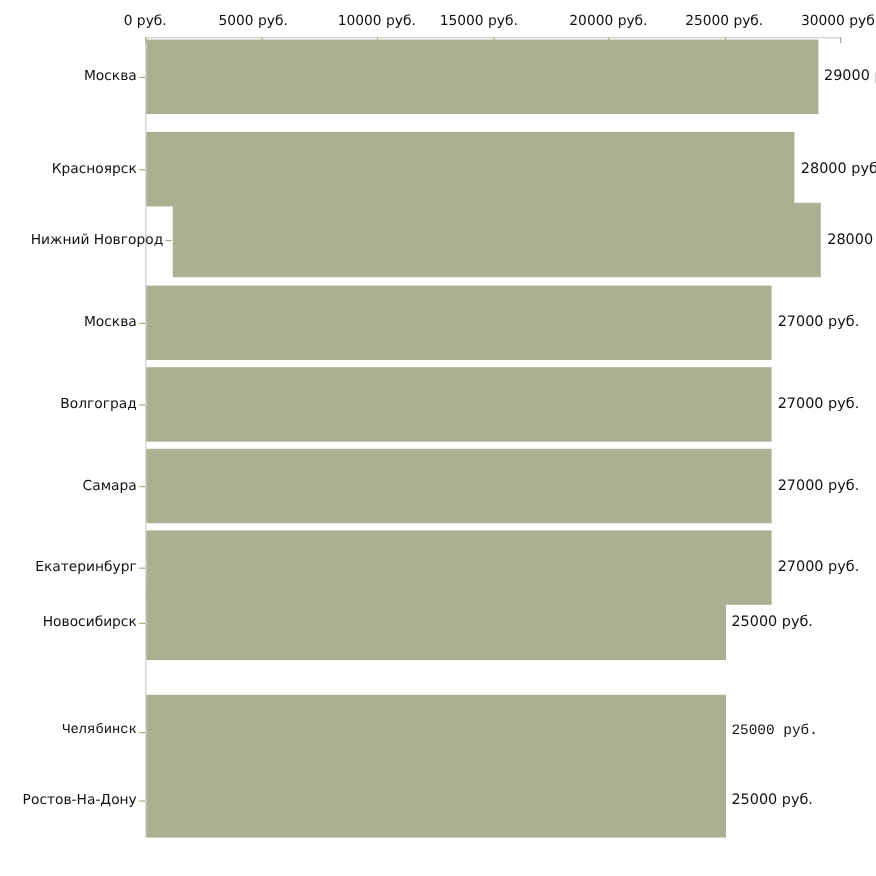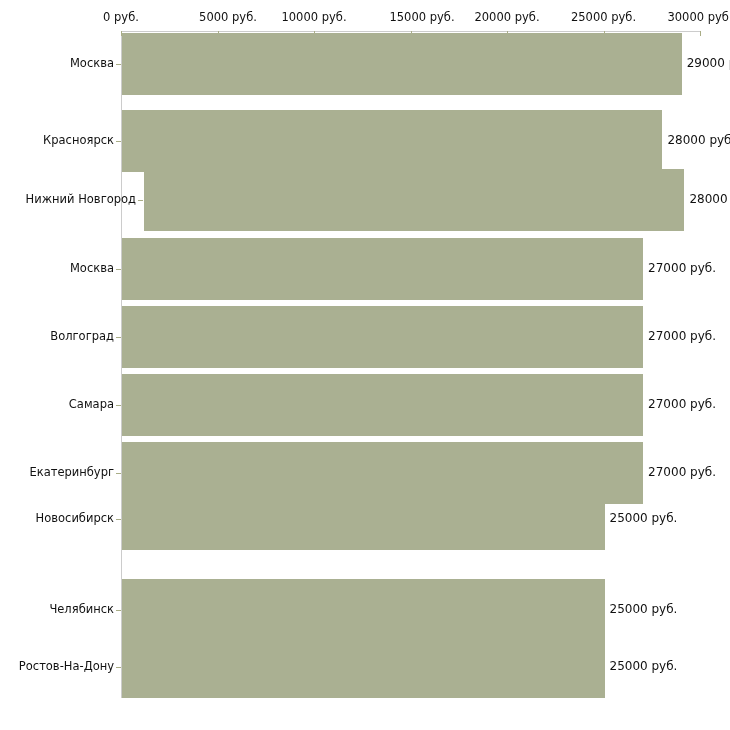--- a/index.html
+++ b/index.html
@@ -95,25 +95,25 @@
 <body>
 
 <div id="chart-root">
 
   <div class="x-axis-line"></div>
   <div class="y-axis-line"></div>
 
   <div id="x-ticks">
       <div class="x-tick-label" style="left: 121px;">0 руб.</div>
       <div class="x-tick-mark" style="left: 121px;"></div>
-      <div class="x-tick-label" style="left: 228px;">5000 руб.</div>
+      <div class="x-tick-label" style="left: 211px;">5000 руб.</div>
       <div class="x-tick-mark" style="left: 218px;"></div>
       <div class="x-tick-label" style="left: 314px;">10000 руб.</div>
       <div class="x-tick-mark" style="left: 314px;"></div>
-      <div class="x-tick-label" style="left: 422px;">15000 руб.</div>
+      <div class="x-tick-label" style="left: 399px;">15000 руб.</div>
       <div class="x-tick-mark" style="left: 411px;"></div>
       <div class="x-tick-label" style="left: 507px;">20000 руб.</div>
       <div class="x-tick-mark" style="left: 507px;"></div>
       <div class="x-tick-label" style="left: 603.5px;">25000 руб.</div>
       <div class="x-tick-mark" style="left: 604px;"></div>
       <div class="x-tick-label" style="left: 700px;">30000 руб.</div>
       <div class="x-tick-mark" style="left: 700px;"></div>
     </div>
   <div id="rows">
       <div class="bar-row" style="top: 33px; height: 62px;">
@@ -157,21 +157,21 @@
         <div class="cat-label" style="top: 23px;">Екатеринбург</div>
         <div class="bar" style="width: 521.1px; height: 62px; top: 0px; background: rgb(170, 176, 146);"></div>
         <div class="value-label" style="left: 648.1px; top: 23px;">27000 руб.</div>
       </div>
       <div class="bar-row" style="top: 488px; height: 74px;">
         <div class="y-tick-mark" style="top: 31px;"></div>
         <div class="cat-label" style="top: 23px;">Новосибирск</div>
         <div class="bar" style="width: 482.5px; height: 62px; top: 0px; background: rgb(170, 176, 146);"></div>
         <div class="value-label" style="left: 609.5px; top: 23px;">25000 руб.</div>
       </div>
-      <div class="bar-row" style="top: 578.6px; height: 62px;">
+      <div class="bar-row" style="top: 578.6px; height: 62px; font-family: Liberation Mono, monospace;">
         <div class="y-tick-mark" style="top: 31px;"></div>
         <div class="cat-label" style="top: 23px;">Челябинск</div>
         <div class="bar" style="width: 482.5px; height: 62px; top: 0px; background: rgb(170, 176, 146);"></div>
         <div class="value-label" style="left: 609.5px; top: 23px;">25000 руб.</div>
       </div>
       <div class="bar-row" style="top: 636px; height: 62px;">
         <div class="y-tick-mark" style="top: 31px;"></div>
         <div class="cat-label" style="top: 23px;">Ростов-На-Дону</div>
         <div class="bar" style="width: 482.5px; height: 62px; top: 0px; background: rgb(170, 176, 146);"></div>
         <div class="value-label" style="left: 609.5px; top: 23px;">25000 руб.</div>

